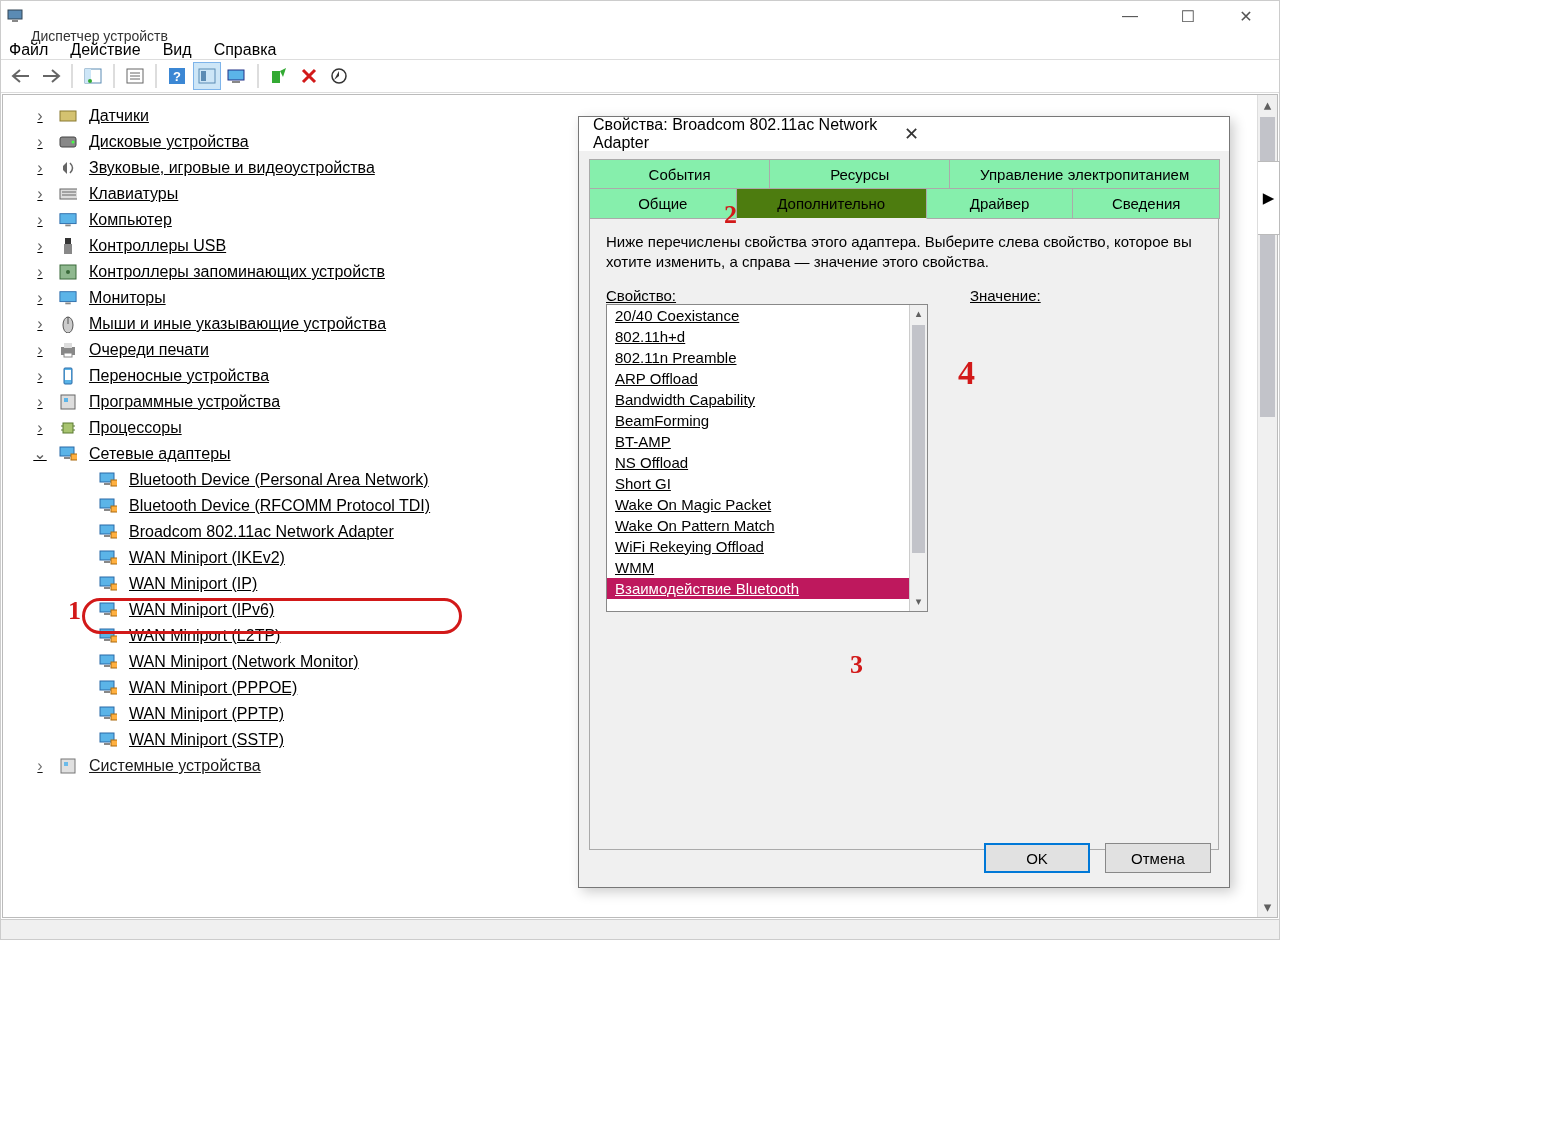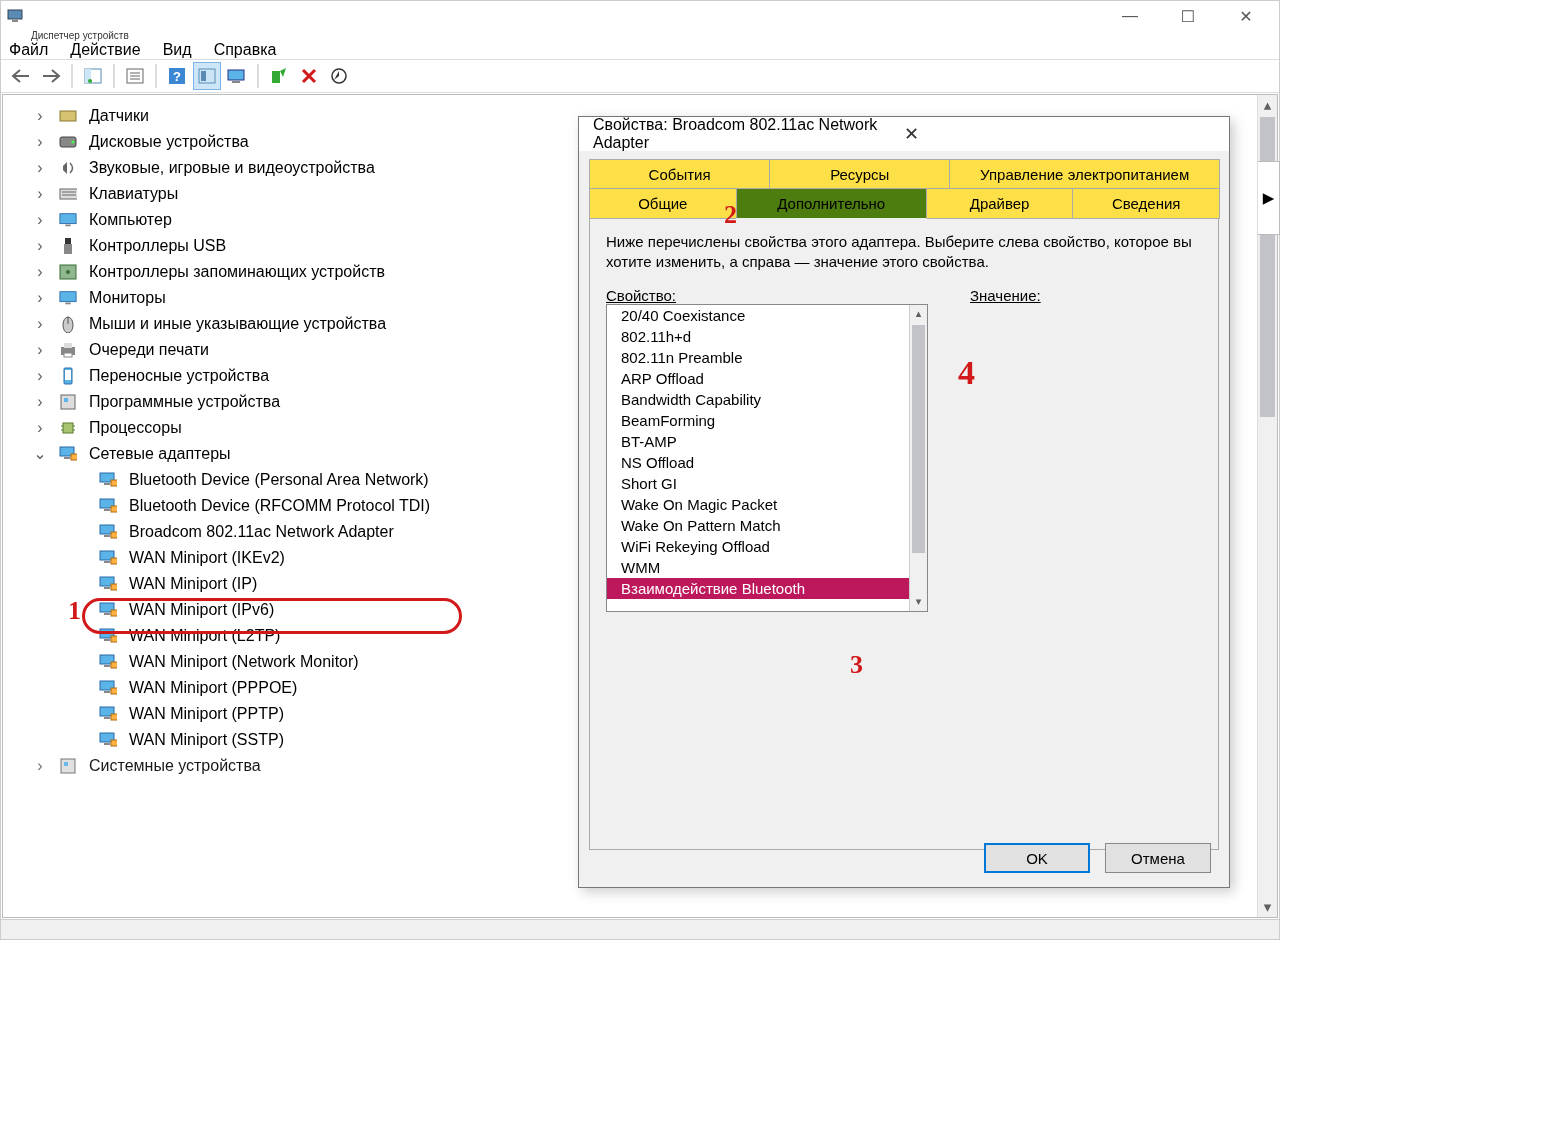--- a/index.html
+++ b/index.html
@@ -2,21 +2,21 @@
 <html><head>
   <meta charset="utf-8">
   <style>
     * { box-sizing: border-box; margin: 0; padding: 0; font-family: "Segoe UI", Tahoma, sans-serif; }
     body { background: #fff; width: 1280px; height: 940px; overflow: hidden; position: relative; font-size: 15px; }
 
     
     .window { position: absolute; inset: 0; border: 1px solid #ccc; background: #fff; }
     .titlebar { height: 30px; display: flex; align-items: center; padding: 0 6px; }
     .titlebar .app-icon { width: 16px; height: 16px; margin-right: 8px; }
-    .titlebar .title { flex: 1; font-size: 10px; color: #333; margin-top: 39px; }
+    .titlebar .title { flex: 1; font-size: 14px; color: #333; margin-top: 39px; }
     .winbtns { display: flex; gap: 28px; padding-right: 12px;}
     .winbtn { width: 30px; height: 20px; display:flex; align-items:center; justify-content:center; color:#555; font-size:16px;}
 
     
     .menubar { height: 28px; display: flex; align-items: flex-end; padding: 4px 8px 0 8px; gap: 22px; font-size: 16px;}
     .menubar span { color: #000; }
 
     
     .toolbar { height: 34px; border-top: 1px solid #ddd; border-bottom: 1px solid #ddd; display: flex; align-items: center; padding: 0 6px; gap: 2px;}
     .tbtn { width: 28px; height: 28px; display:flex; align-items:center; justify-content:center; border:1px solid transparent;}
@@ -25,21 +25,21 @@
 
     
     .content { position: absolute; top: 92px; left:0; right:0; bottom:20px; display:flex;}
     .treepane { flex:1; border:1px solid #bbb; margin:1px; overflow:auto; padding:8px 0 8px 4px; position:relative;}
     .sbtrack { position:absolute; right:0; top:0; bottom:0; width:20px; background:#f0f0f0; border-left:1px solid #ddd;}
     .sbup, .sbdn { height:20px; display:flex; align-items:center; justify-content:center; background:#f0f0f0; color:#606060;}
     .sbup { position:absolute; top:0; left:0; right:0;}
     .sbdn { position:absolute; bottom:0; left:0; right:0;}
     .sbthumb { position:absolute; left:2px; right:2px; top:22px; height:300px; background:#c2c3c9; }
 
-    .node { display:flex; align-items:center; height:26px; padding-left: 26px; gap:12px; white-space:nowrap; font-size:16px;}
+    .node { display:flex; align-items:center; height:26px; padding-left: 26px; gap:12px; white-space:nowrap; font-size:16px;text-decoration:underline;}
     .node.indent2 { padding-left: 66px; }
     .exp { width:14px; height:14px; display:flex; align-items:center; justify-content:center; color:#606060; font-size:11px;}
     .ic { width:18px; height:18px; display:flex; align-items:center; justify-content:center;}
     .node.expanded > .exp::before { content:"⌄"; font-size:16px; line-height:10px;}
     .node .exp::before { content:"›"; font-size:16px;}
     .node.leaf .exp { visibility:hidden; }
 
     
     .monicon { width:20px; height:16px;}
 
@@ -47,32 +47,32 @@
     .anno { position:absolute; color:#d21919; font-weight:bold; font-size:26px; font-family:"Comic Sans MS", cursive; pointer-events:none;}
     .redcircle { position:absolute; border:3px solid #d21919; border-radius:18px; pointer-events:none;}
 
     
     .dialog { position:absolute; left:578px; top:116px; width:652px; height:772px; background:#f0f0f0; border:1px solid #777; box-shadow: 4px 4px 12px rgba(0,0,0,0.2);}
     .dtitle { height:34px; display:flex; align-items:center; padding:0 14px; background:#fff; font-size:16px;}
     .dtitle span { flex:1;}
     .dclose { font-size:18px; color:#333;}
     .tabs-wrap { padding: 8px 10px 0 10px;}
     .tabrow { display:flex;}
-    .tab { flex:1; height:30px; border:1px solid #aaa; background:#fde047; display:flex; align-items:center; justify-content:center; font-size:15px; margin-right:-1px;}
+    .tab { flex:1; height:30px; border:1px solid #aaa; background:#86efac; display:flex; align-items:center; justify-content:center; font-size:15px; margin-right:-1px;}
     .tab.active { background:#4d7c0f; border-bottom-color:#f0f0f0; position:relative; z-index:2;}
     .tabrow.row2 .tab { border-top:none;}
     .tabrow.row1 { }
     .tabpage { border:1px solid #aaa; border-top:none; padding:14px 16px 16px 16px; height:632px; margin-top:-1px;}
     .desc { font-size:15px; line-height:1.35; margin-bottom:14px;}
     .labels-row { display:flex; font-size:15px;text-decoration:underline;}
     .plabel { width:340px;}
     .vlabel { flex:1;}
     .prop-row { display:flex; gap:24px;}
     .listbox { width:322px; height:308px; border:1px solid #888; background:#fff; position:relative; font-size:15px; overflow:hidden;}
-    .listbox .item { padding:1px 14px; height:21px; line-height:19px;}
+    .listbox .item { padding:1px 8px; height:21px; line-height:19px;text-decoration:underline;}
     .listbox .item.sel { background:#be185d; color:#fff;}
     .listbox .sb { position:absolute; right:0; top:0; bottom:0; width:18px; background:#f0f0f0; border-left:1px solid #ccc;}
     .listbox .sbup2, .listbox .sbdn2 { position:absolute; left:0; right:0; height:18px; display:flex; align-items:center;justify-content:center; font-size:11px; color:#606060;}
     .listbox .sbup2 { top:0;} .listbox .sbdn2 { bottom:0;}
     .listbox .sbthumb2 { position:absolute; left:2px; right:2px; top:20px; height:228px; background:#c2c3c9;}
     .valarea { flex:1;}
     .combo { width:238px; height:26px; border:1px solid #7a7a7a; background:#fff; display:flex; align-items:center; padding:0 4px; font-size:15px;}
     .combo span { flex:1;}
     .combo .dd { width:18px; text-align:center; color:#404040;}
     .dlgbtns { position:absolute; right:18px; bottom:14px; display:flex; gap:15px;}

